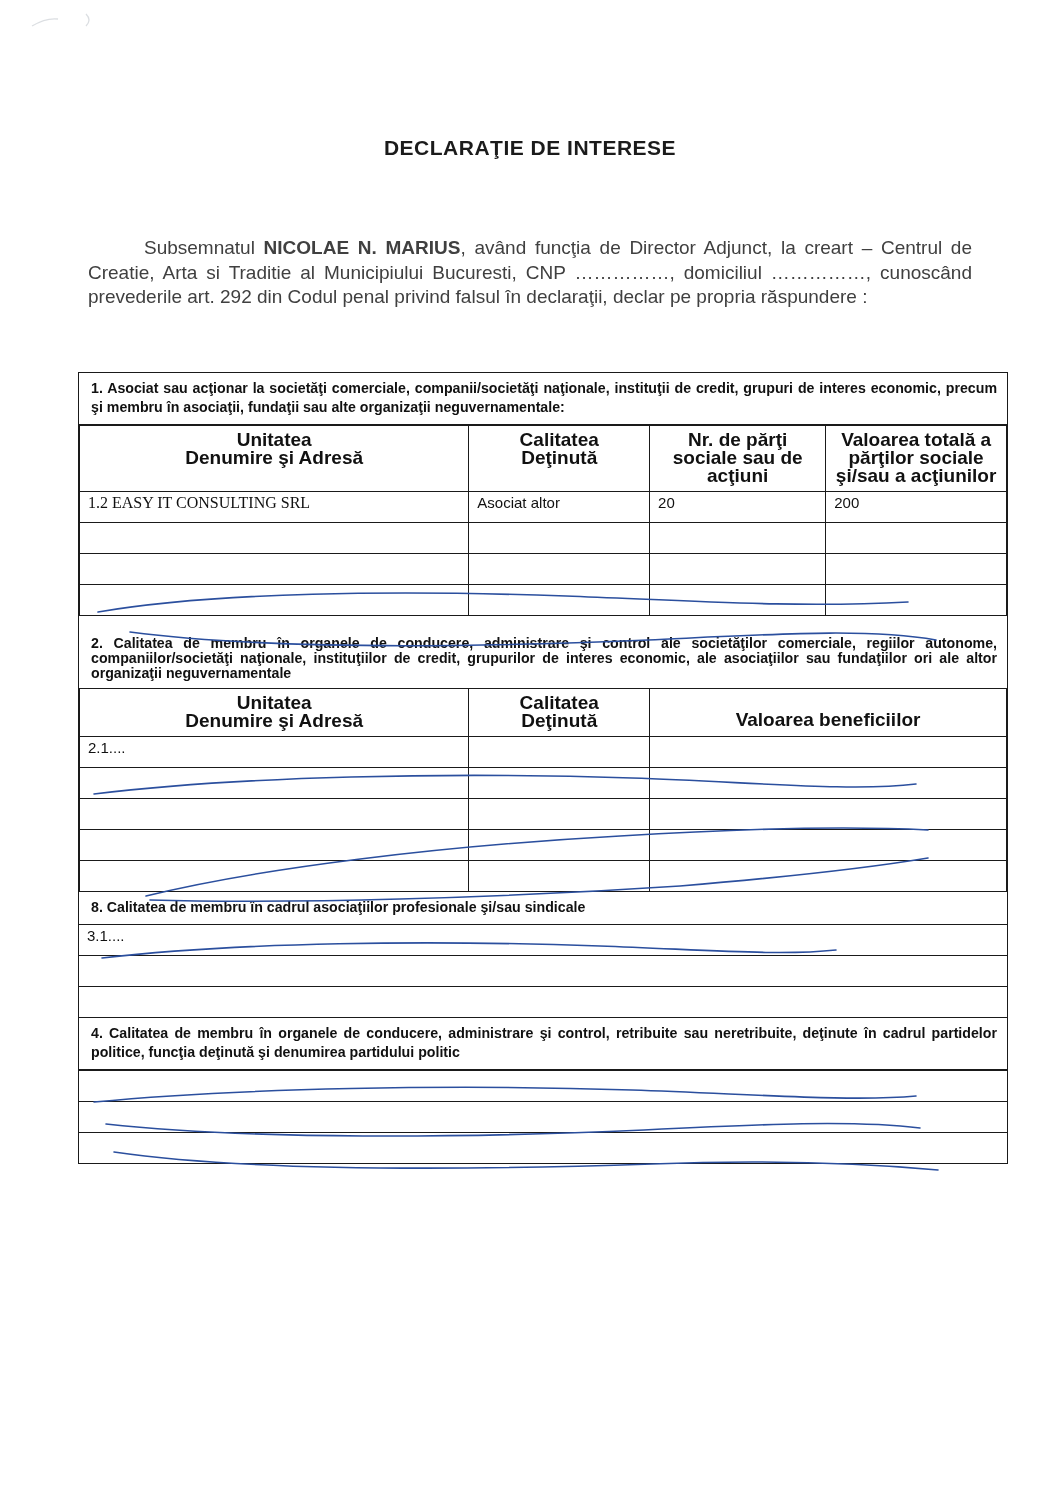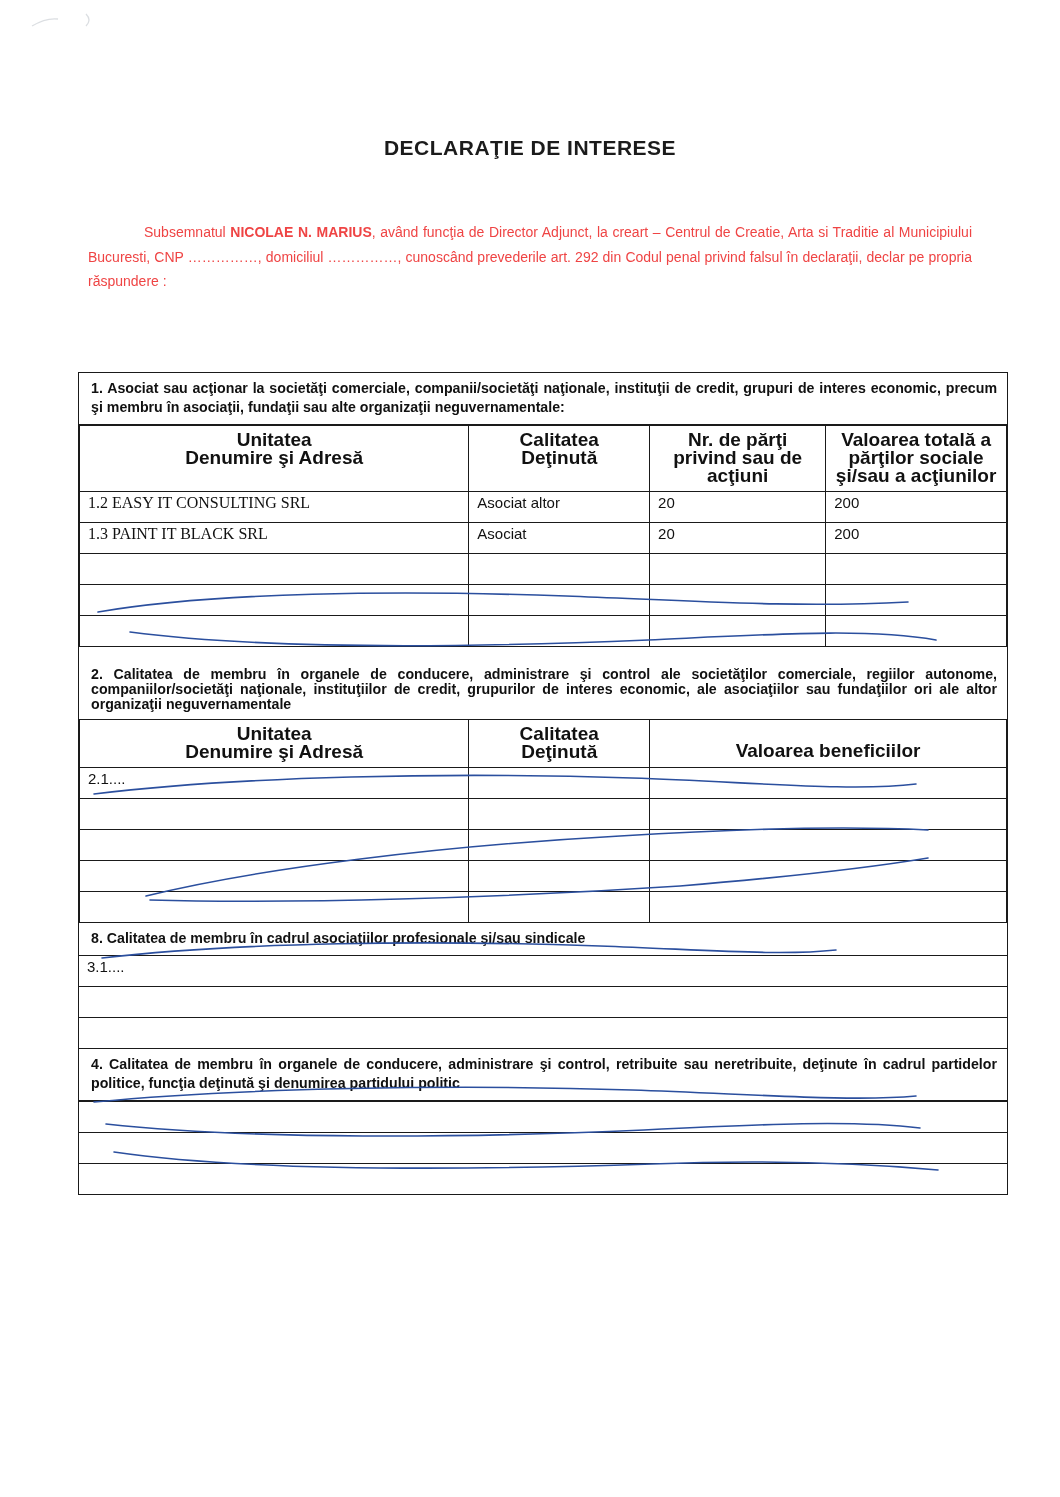--- a/index.html
+++ b/index.html
@@ -38,27 +38,27 @@
     width: 1060px;
     text-align: center;
     font-size: 21px;
     font-weight: bold;
     letter-spacing: 0.5px;
     color: #1b1b1b;
   }
 
   .intro {
     position: absolute;
-    top: 220px;
+    top: 236px;
     left: 88px;
     width: 884px;
-    font-size: 14px;
+    font-size: 19px;
     line-height: 24.5px;
     text-align: justify;
-    color: #ef4444;
+    color: #404040;
   }
   .intro .indent { display: inline-block; width: 56px; }
   .intro b { font-weight: bold; }
 
   
   .table-wrap {
     position: absolute;
     top: 372px;
     left: 78px;
     width: 930px;
@@ -156,38 +156,32 @@
         <th>
           <div>Unitatea</div>
           <div>Denumire şi Adresă</div>
         </th>
         <th>
           <div>Calitatea</div>
           <div>Deţinută</div>
         </th>
         <th>
           <div>Nr. de părţi</div>
-          <div>privind sau de</div>
+          <div>sociale sau de</div>
           <div>acţiuni</div>
         </th>
         <th>
           <div>Valoarea totală a</div>
           <div>părţilor sociale</div>
           <div>şi/sau a acţiunilor</div>
         </th>
       </tr>
       <tr>
         <td class="cell">1.2 EASY IT CONSULTING SRL</td>
         <td class="cell sans">Asociat altor</td>
-        <td class="cell sans">20</td>
-        <td class="cell sans">200</td>
-      </tr>
-      <tr>
-        <td class="cell">1.3 PAINT IT BLACK SRL</td>
-        <td class="cell sans">Asociat</td>
         <td class="cell sans">20</td>
         <td class="cell sans">200</td>
       </tr>
       <tr>
         <td class="cell blank"></td>
         <td class="cell blank"></td>
         <td class="cell blank"></td>
         <td class="cell blank"></td>
       </tr>
       <tr>

